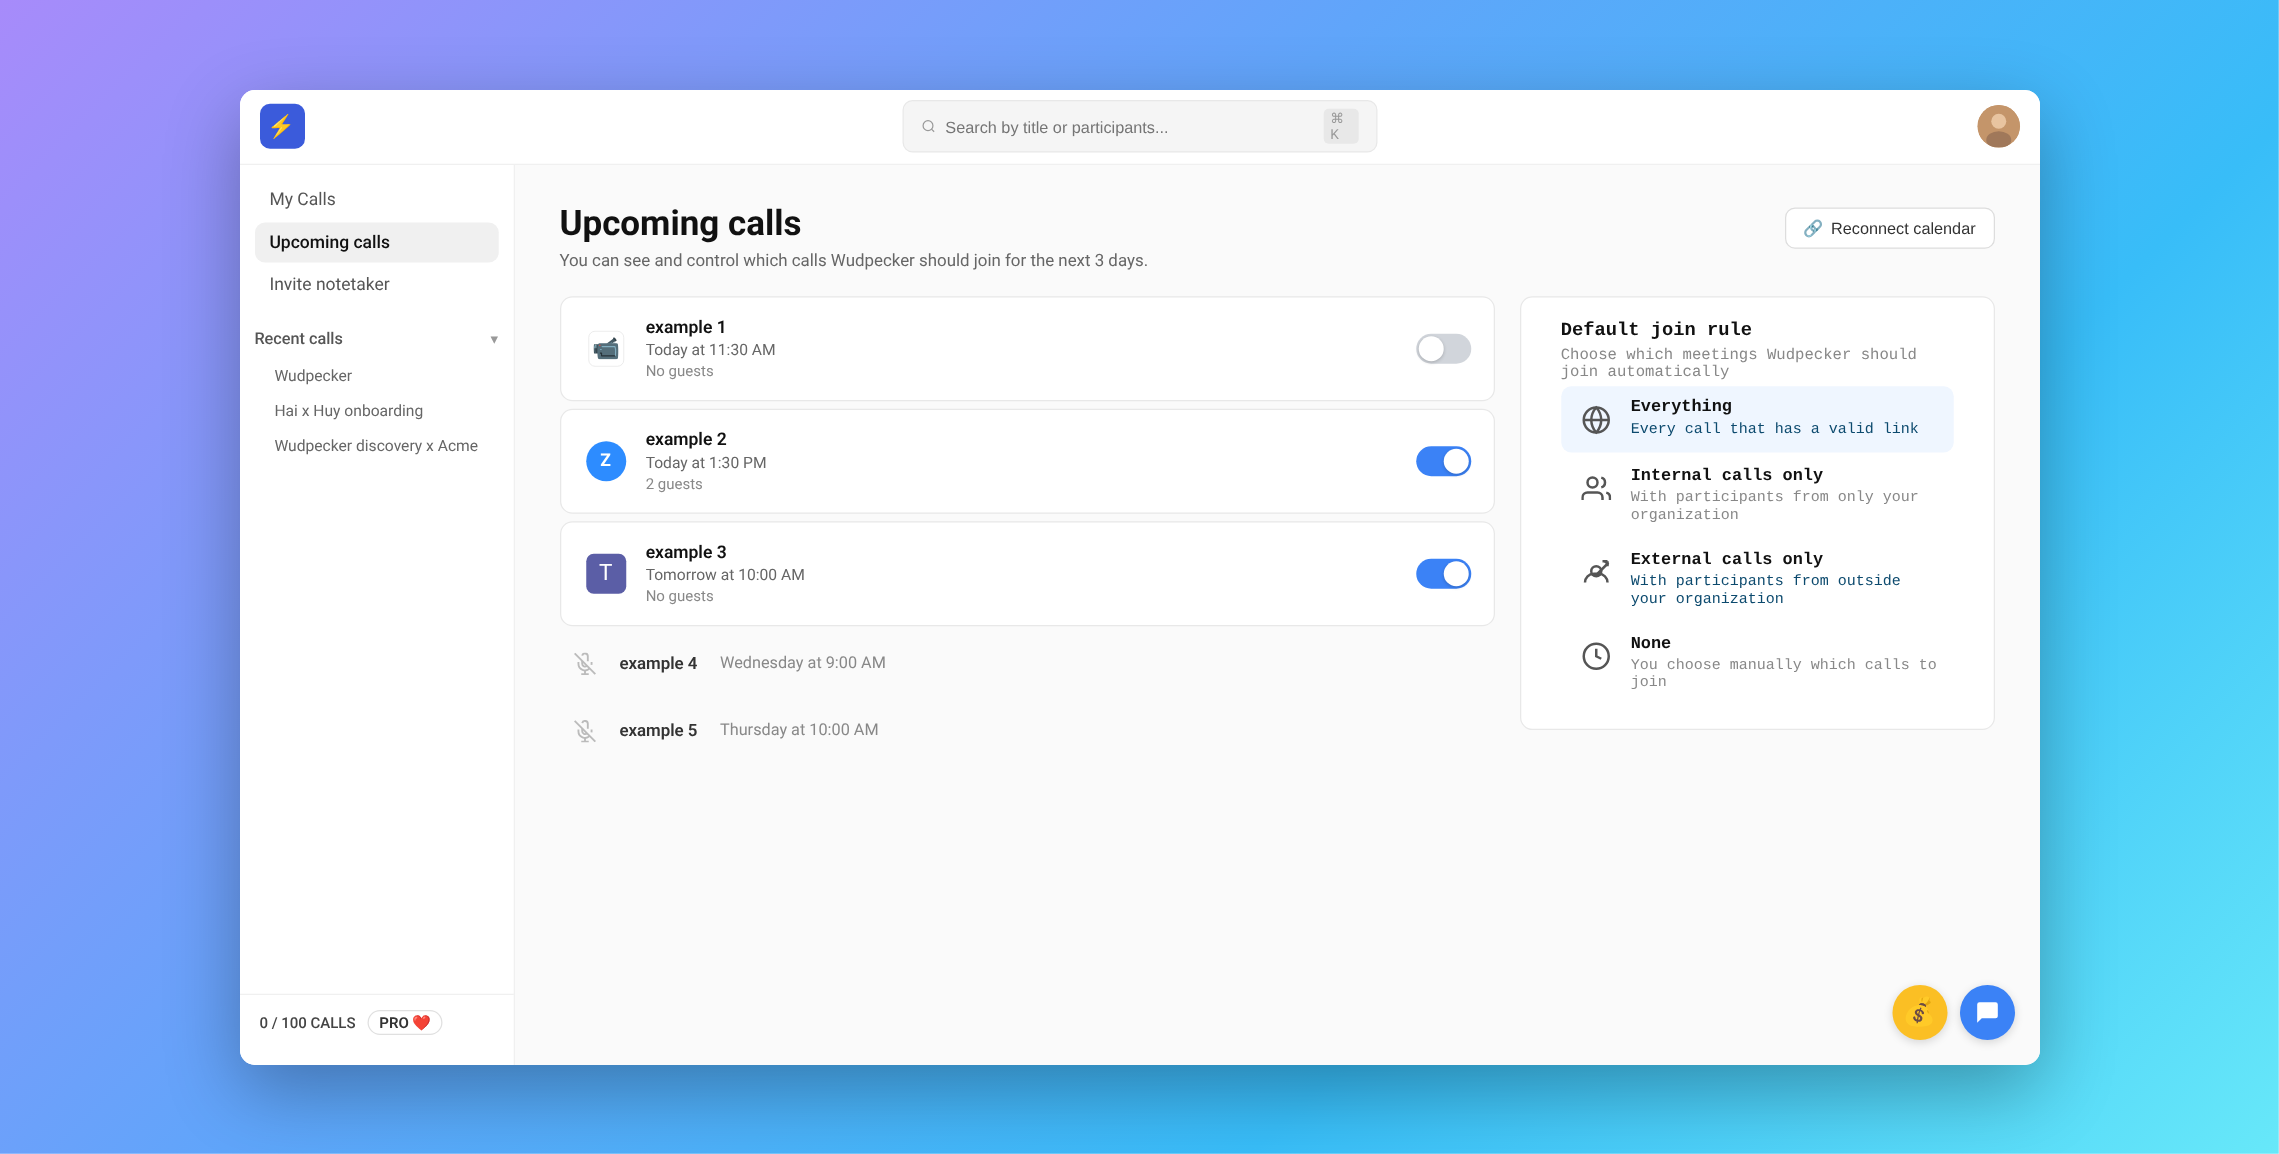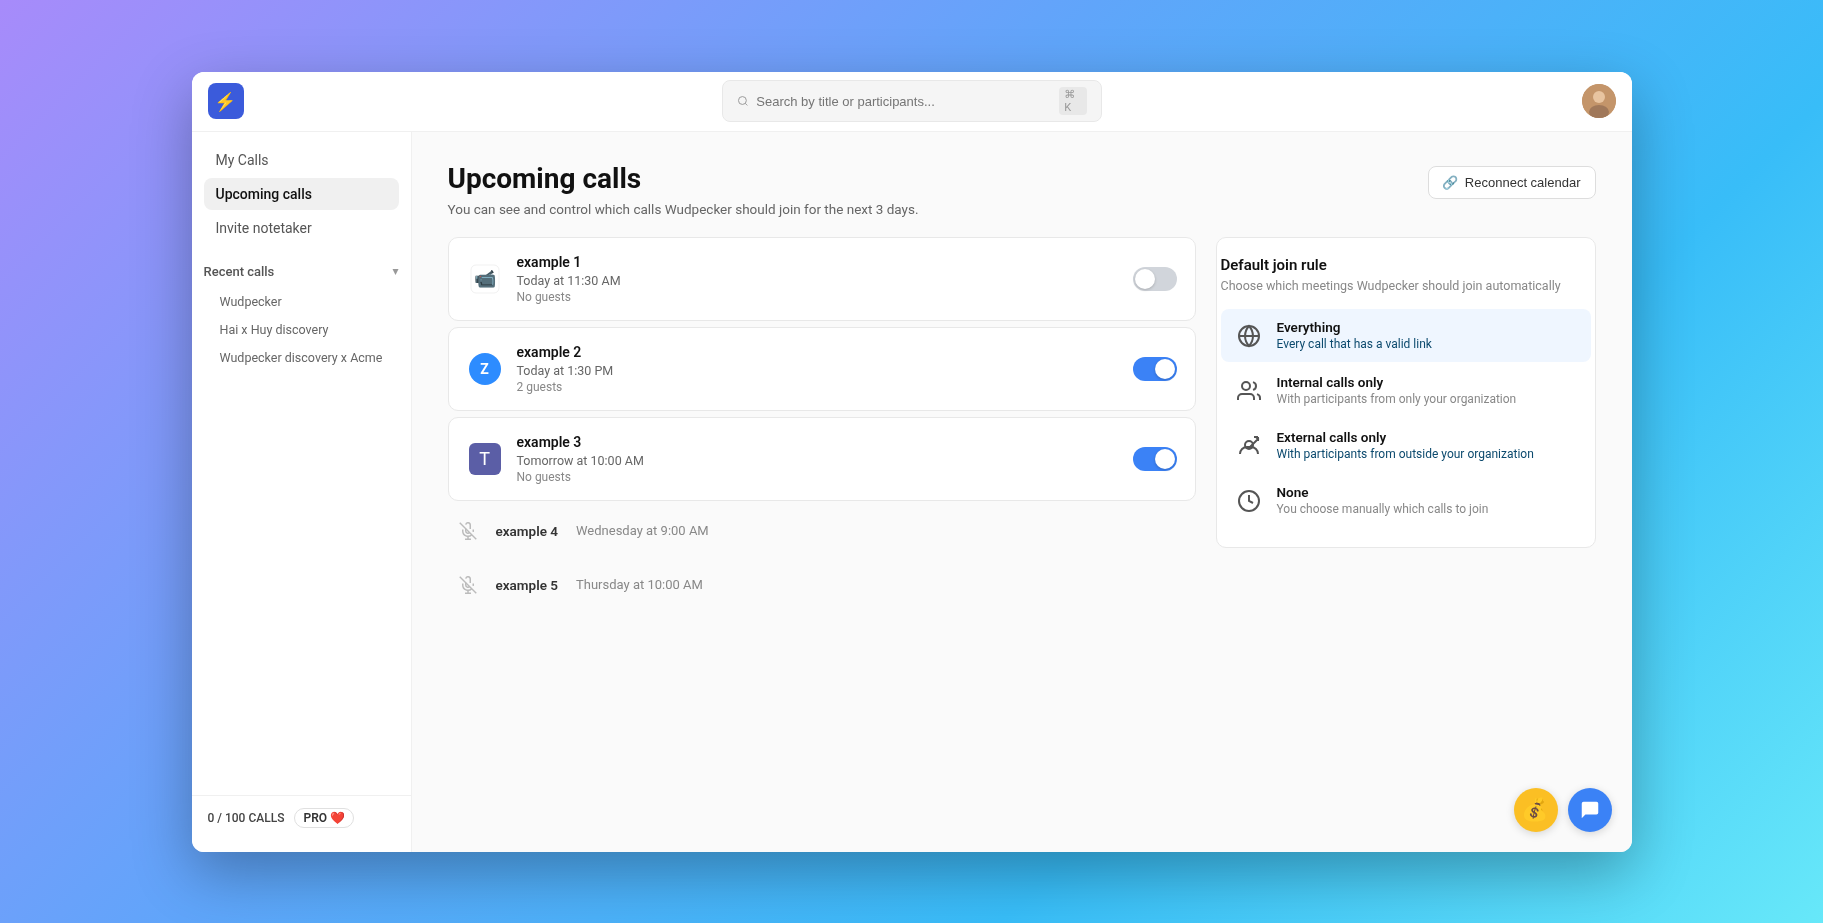--- a/index.html
+++ b/index.html
@@ -304,32 +304,33 @@
     }
     
     .right-panel {
       width: 380px;
       flex-shrink: 0;
     }
     .join-rule-card {
       background: #fff;
       border: 1px solid #e8e8e8;
       border-radius: 10px;
-      padding: 18px 4px;
+      padding: 18px 32px;
+      font-family: Liberation Mono, monospace;
     }
     .join-rule-title {
       font-size: 15px;
       font-weight: 600;
       color: #111;
       margin-bottom: 4px;
     }
     .join-rule-subtitle {
       font-size: 12.5px;
       color: #888;
-      margin-bottom: 16px;
+      margin-bottom: 4px;
     }
     .rule-option {
       display: flex;
       align-items: flex-start;
       gap: 12px;
       padding: 10px 12px;
       border-radius: 8px;
       cursor: pointer;
       margin-bottom: 2px;
     }
@@ -423,21 +424,21 @@
       <div class="sidebar-section-header">
         <span>Recent calls</span>
         <span class="chevron">▾</span>
       </div>
 
       <div>
         <div class="sidebar-recent-item">
           <span>Wudpecker</span>
         </div>
         <div class="sidebar-recent-item">
-          <span>Hai x Huy discovery</span>
+          <span>Hai x Huy onboarding</span>
         </div>
         <div class="sidebar-recent-item">
           <span>Wudpecker discovery x Acme</span>
         </div>
       </div>
 
       <div class="sidebar-footer">
         <span class="calls-count">0 / 100 CALLS</span>
         <div class="pro-badge">
           <span>PRO</span>

